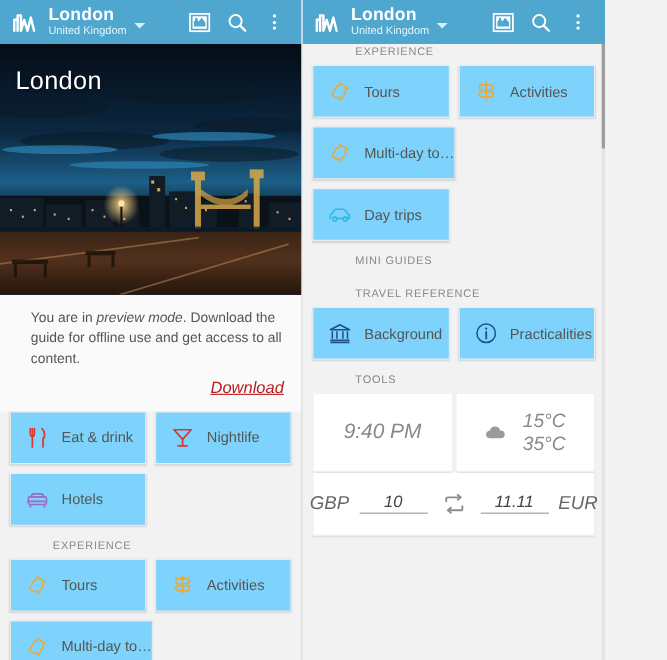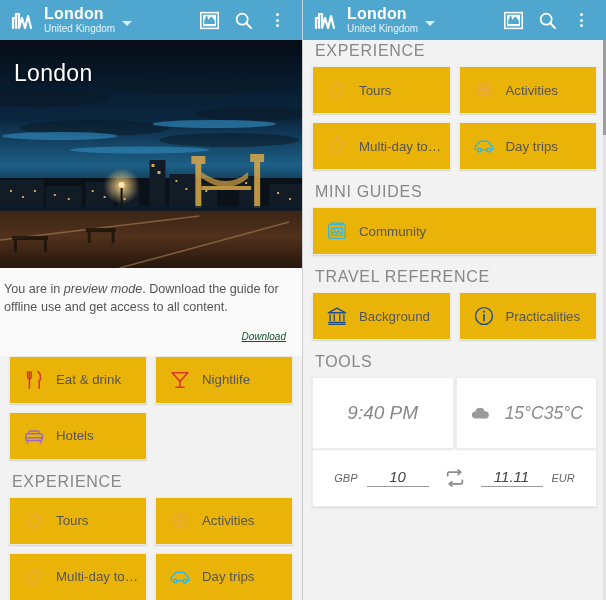--- a/index.html
+++ b/index.html
@@ -2,21 +2,21 @@
 <html><head>
 <meta charset="utf-8">
 <style>
   * { box-sizing: border-box; margin: 0; padding: 0; }
   html, body {
     width: 606px; height: 600px;
     overflow: hidden;
     font-family: "Liberation Sans", sans-serif;
     background: #f2f2f2;
   }
-  .screen { display: flex; width: 606px; height: 600px; }
+  .screen { display: flex; width: 550px; height: 600px; }
   .pane { width: 303px; height: 600px; position: relative; overflow: hidden; background: #f2f2f2; }
   .pane.left { border-right: 1px solid #cfcfcf; }
 
   
   .appbar {
     height: 40px; background: #4FA6CE; display: flex; align-items: center;
     padding: 0 8px 0 10px; position: relative; z-index: 5;
   }
   .logo { width: 26px; height: 26px; flex: 0 0 26px; margin-right: 8px;
           display: flex; align-items: center; justify-content: center; }
@@ -33,60 +33,60 @@
   .dots i { width: 3px; height: 3px; background: #fff; border-radius: 50%; display: block; }
 
   
   .hero { position: relative; height: 228px; overflow: hidden; background: #07121f; }
   .hero svg { position: absolute; inset: 0; width: 100%; height: 100%; }
   .hero-title { position: absolute; left: 14px; top: 20px; color: #fff;
                 font-size: 23px; letter-spacing: .3px;
                 text-shadow: 0 1px 4px rgba(0,0,0,.65); }
 
   
-  .preview { background: #fafafa; padding: 12px 10px 8px 4px; }
+  .preview { background: #fafafa; padding: 12px 10px 8px 28px; }
   .preview p { color: #555; font-size: 12.6px; line-height: 1.45; }
   .preview p em { font-style: italic; }
   .dl-row { text-align: right; padding: 9px 6px 4px 0; }
-  .dl-link { color: #14532d; font-size: 10px; font-style: italic;
+  .dl-link { color: #b91c1c; font-size: 15px; font-style: italic;
              text-decoration: underline; display: inline-block; }
 
   
-  .sect { color: #878787; font-size: 16px; letter-spacing: .7px;
-          padding: 13px 12px 6px 12px; text-transform: uppercase; }
+  .sect { color: #878787; font-size: 10px; letter-spacing: .7px;
+          padding: 13px 12px 6px 12px; text-transform: uppercase; margin-left: 36px; }
 
   
   .grid { display: flex; flex-wrap: wrap; gap: 8px; padding: 0 9px; }
   .tile {
-    flex: 0 0 calc(50% - 4px); height: 48px; background: #eab308;
+    flex: 0 0 calc(50% - 4px); height: 48px; background: #7dd3fc;
     border: 1px solid #eceaea; border-radius: 1px;
     box-shadow: 0 1px 1.5px rgba(0,0,0,.13);
     display: flex; align-items: center; padding-left: 13px; gap: 11px;
   }
   .tile.wide { flex: 0 0 100%; }
   .tile .lbl { color: #555; font-size: 13.3px; white-space: nowrap;
                overflow: hidden; text-overflow: ellipsis; }
   .ico { width: 22px; height: 22px; flex: 0 0 22px; display: flex;
          align-items: center; justify-content: center; }
   .ico svg { display: block; }
 
   
   .tools { padding: 0 9px; font-style: italic; }
   .tools-row { display: flex; gap: 2px; }
   .tcard { background: #fff; border: 1px solid #ededed; box-shadow: 0 1px 1.5px rgba(0,0,0,.11);
            height: 72px; display: flex; align-items: center; justify-content: center; }
   .tcard.clock { flex: 1 1 50%; }
   .tcard.weather { flex: 1 1 50%; gap: 13px; }
   .clock-txt { color: #888; font-size: 19px; }
-  .temps { display: flex; flex-direction: row; line-height: 1.18; }
+  .temps { display: flex; flex-direction: column; line-height: 1.18; }
   .temps span { color: #8b8b8b; font-size: 17.5px; }
   .cur-card { background: #fff; border: 1px solid #ededed; border-top: none;
               box-shadow: 0 1px 1.5px rgba(0,0,0,.11);
               height: 58px; display: flex; align-items: center; justify-content: center; gap: 9px; }
-  .cur-code { color: #666; font-size: 11px; }
+  .cur-code { color: #666; font-size: 17px; }
   .cur-val { color: #444; font-size: 15px; text-align: center;
              border-bottom: 1px solid #9a9a9a; min-width: 62px; padding-bottom: 1px; }
   .swap { width: 26px; height: 26px; margin: 0 4px; display: flex;
           align-items: center; justify-content: center; }
 
   
   .sbar { position: absolute; right: 0; top: 40px; width: 3px; height: 560px; background: #e4e4e4; }
   .sthumb { position: absolute; right: 0; top: 0; width: 3px; height: 95px; background: #9d9d9d; }
 </style>
 </head>
@@ -383,34 +383,20 @@
             <circle cx="7" cy="16.4" r="2"></circle>
               <circle cx="17.4" cy="16.4" r="2"></circle>
           </svg>
         </span>
         <span class="lbl">Day trips</span>
       </div>
     </div>
 
     <div class="sect">MINI GUIDES</div>
 
-    <div class="grid">
-      <div class="tile wide">
-        <span class="ico">
-          <svg width="22" height="22" viewBox="0 0 24 24" fill="none" stroke="#35B7E0" stroke-width="1.5" stroke-linejoin="round">
-            <rect x="3" y="5" width="18" height="15" rx="1.4"></rect>
-            <path d="M5.4 5 V3.4 H18.6 V5"></path>
-            <rect x="6" y="9" width="12" height="7.5" rx="0.8"></rect>
-            <path d="M7.4 15 L9.6 12.4 L11.4 14.6 L13.6 11.6 L16.4 15"></path>
-            <circle cx="9" cy="10.8" r="0.9" fill="#35B7E0" stroke="none"></circle>
-          </svg>
-        </span>
-        <span class="lbl">Community</span>
-      </div>
-    </div>
 
     <div class="sect">TRAVEL REFERENCE</div>
 
     <div class="grid">
       <div class="tile">
         <span class="ico">
           <svg width="22" height="22" viewBox="0 0 24 24" fill="none" stroke="#1F4E8C" stroke-width="1.5" stroke-linejoin="round">
             <path d="M2.5 8.5 L12 3.5 L21.5 8.5 Z"></path>
             <path d="M4.5 10 V17.5"></path>
               <path d="M9 10 V17.5"></path>

